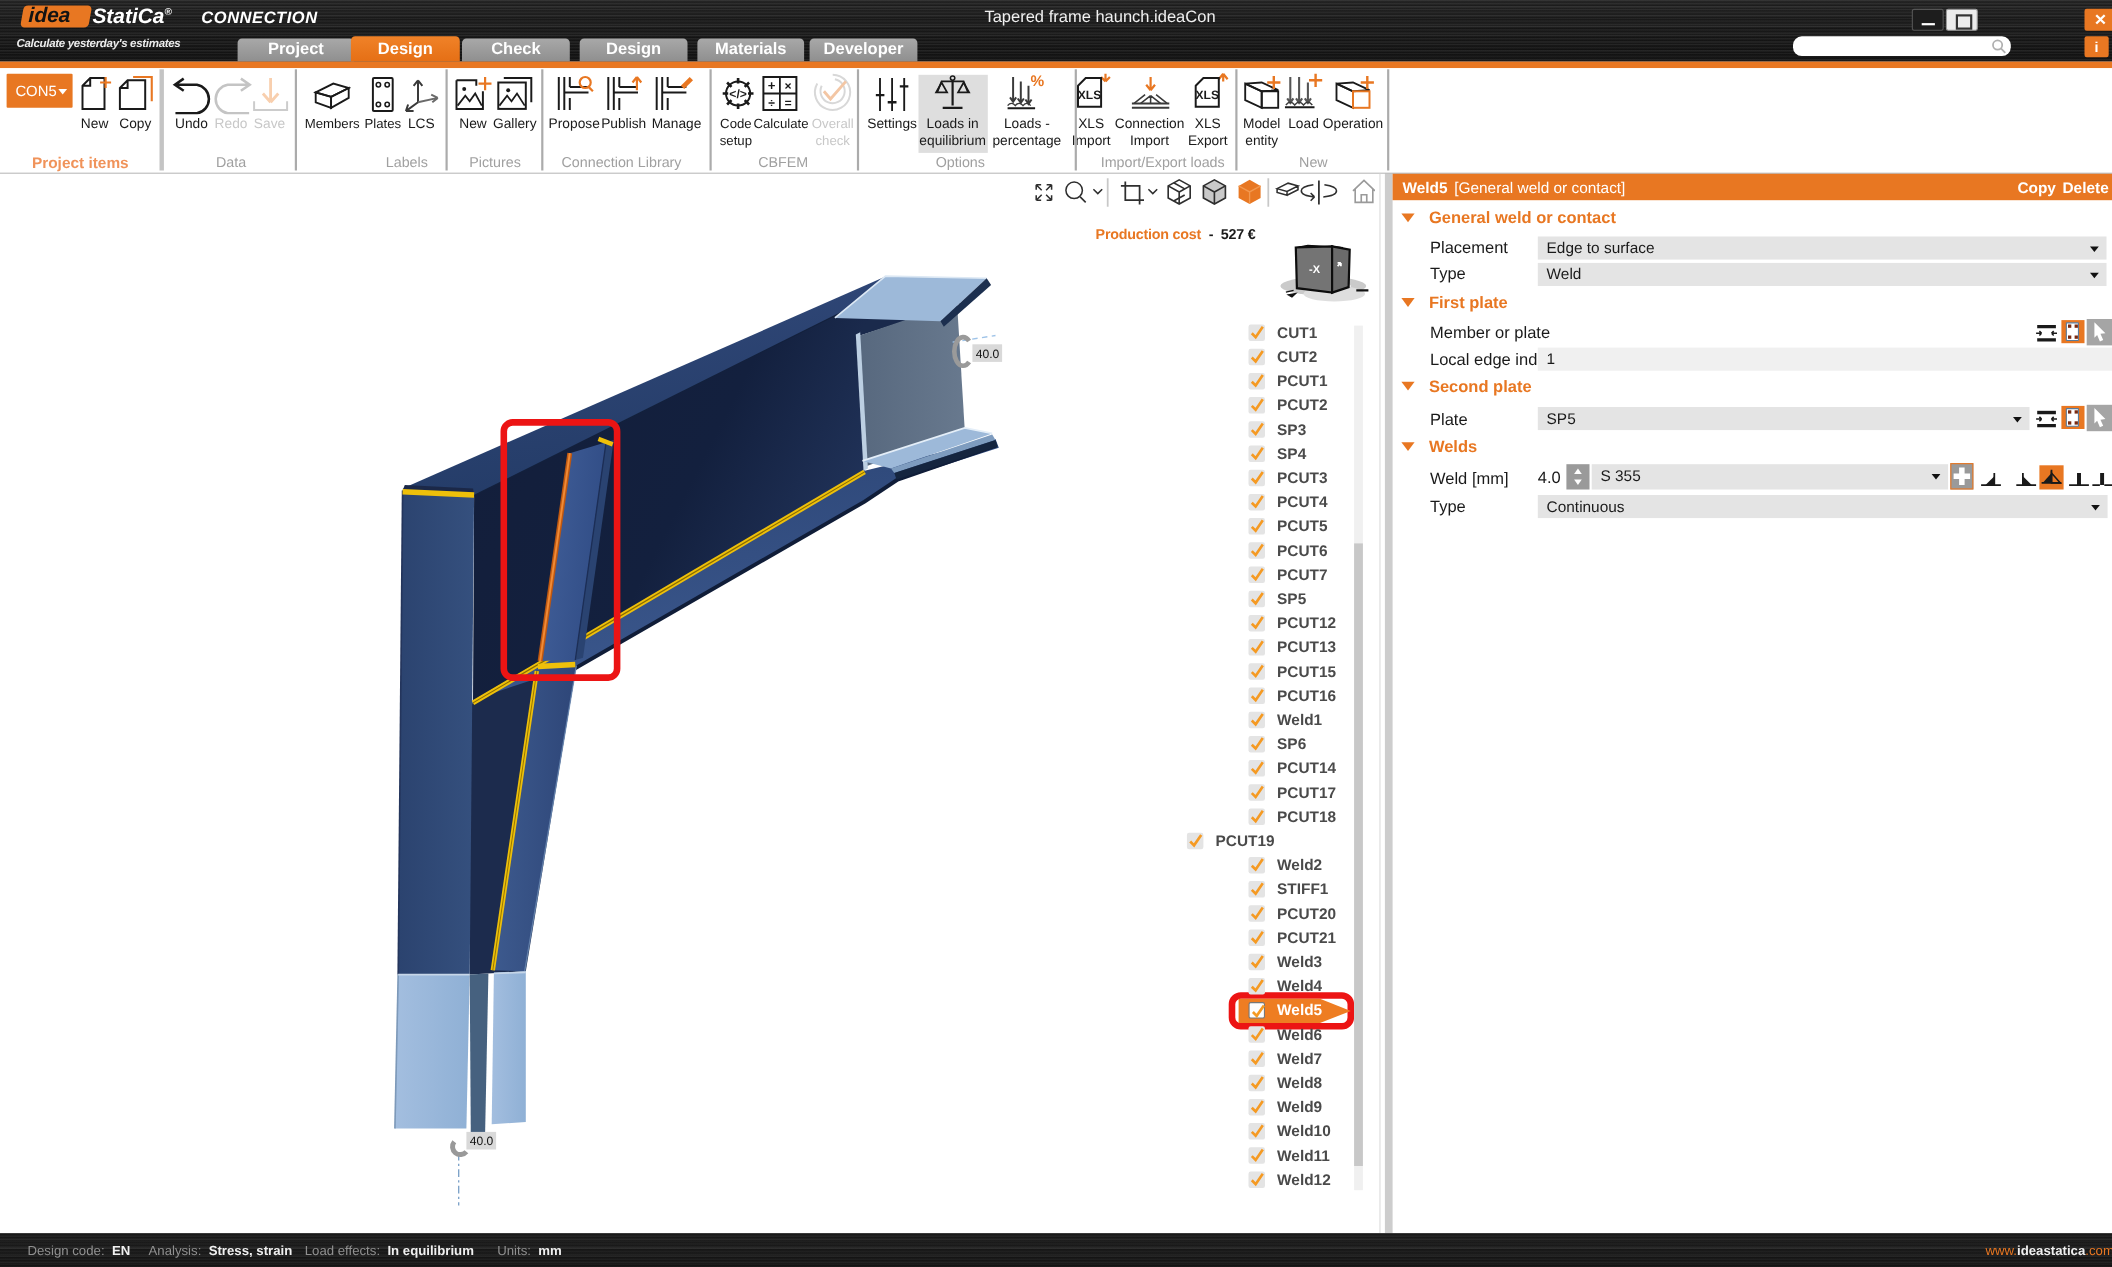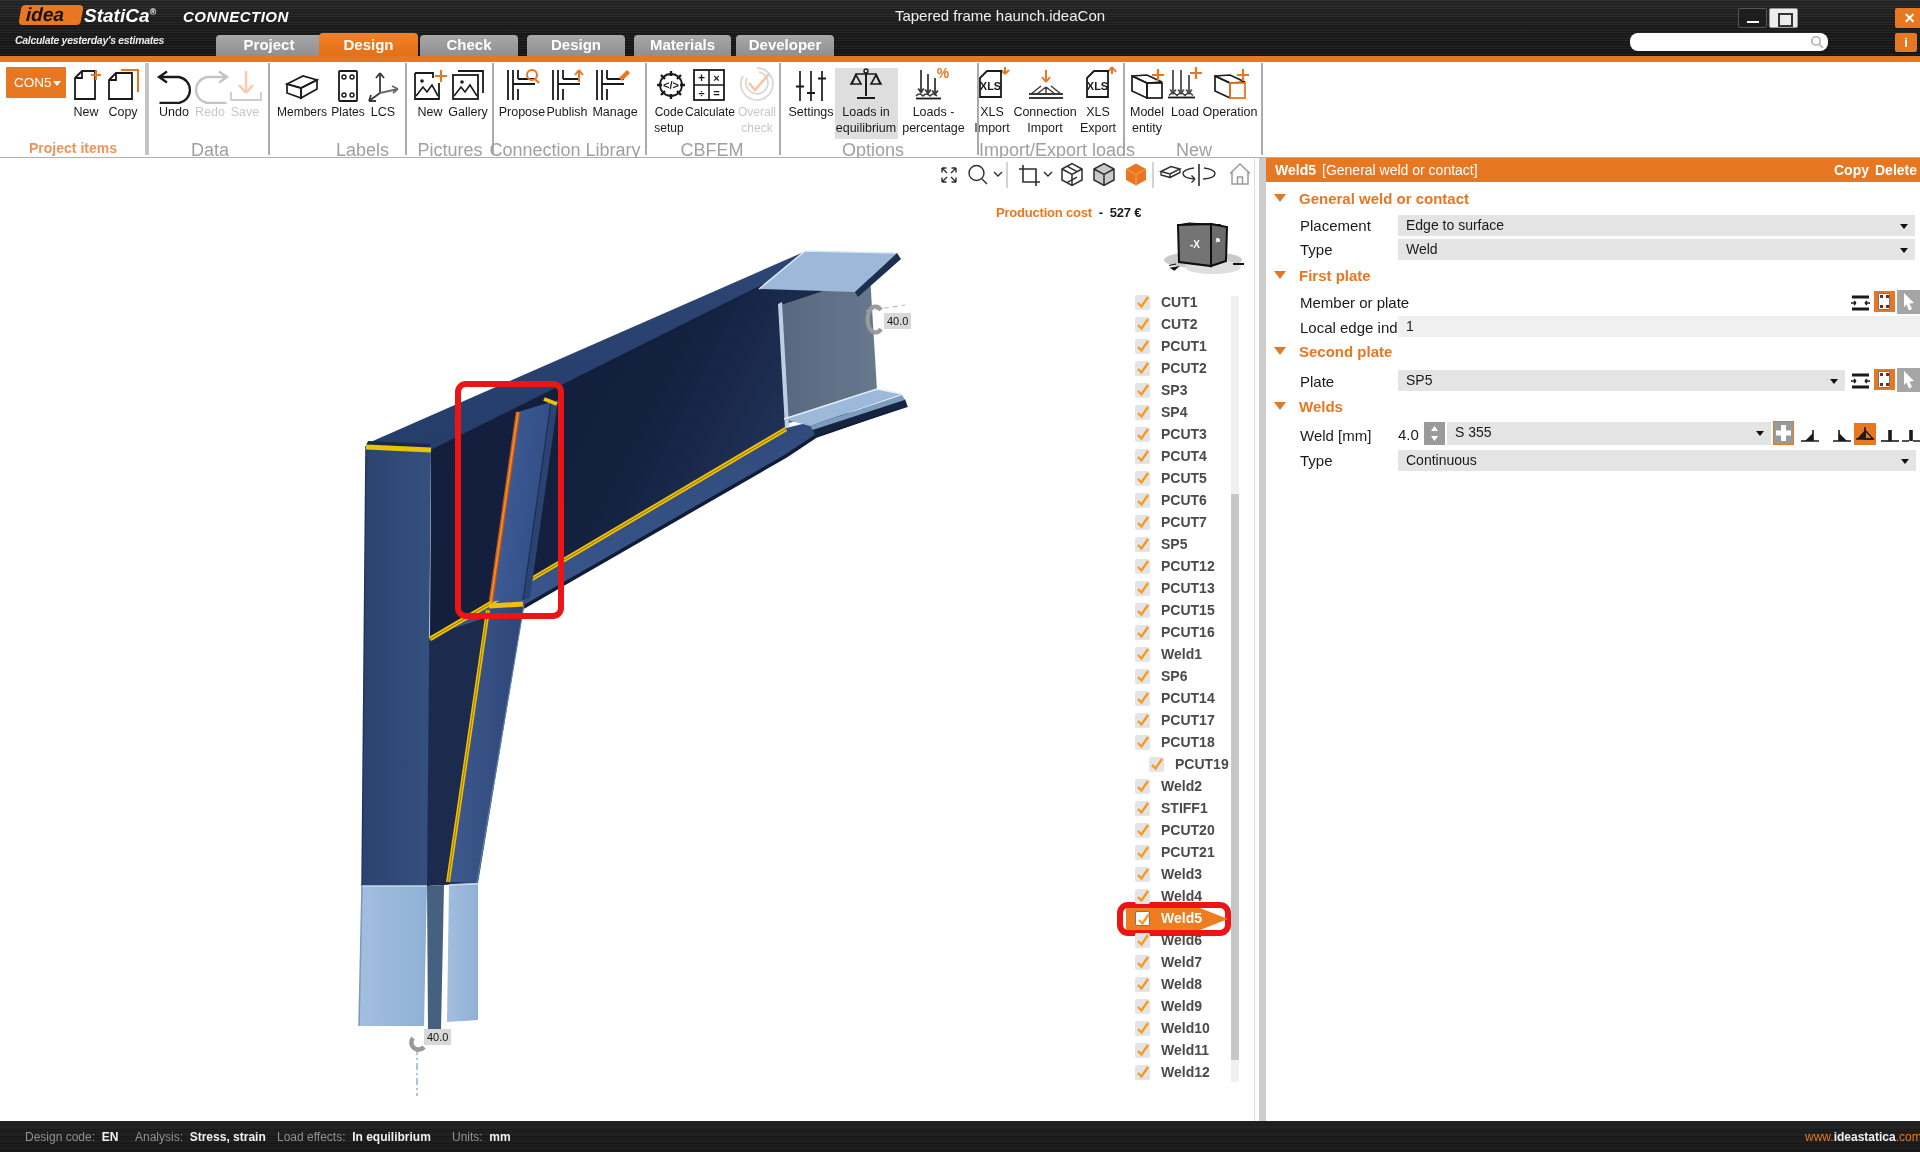--- a/index.html
+++ b/index.html
@@ -44,21 +44,21 @@
 
 .tab { top:35px; height:21px; background:linear-gradient(180deg,#a8a8a8,#8f8f8f);
   border-radius:4px 4px 0 0; color:#fff; font-weight:bold; font-size:15px;
   text-align:center; padding-top:1px; }
 #tab-design { top:33px; height:23px; background:linear-gradient(180deg,#f08228,#e56f15); padding-top:3px; }
 
 
 #ribbon { left:0; top:62px; width:1920px; height:96px; background:#fff;
   border-bottom:1px solid #b0b0b0; }
 .rsep { position:absolute; top:1px; width:1.5px; height:92px; background:#ababab; }
-.glabel { position:absolute; top:78px; font-size:18px; color:#a0a0a0; text-align:center; }
+.glabel { position:absolute; top:78px; font-size:13px; color:#a0a0a0; text-align:center; }
 .glabel.orange { color:#f0935a; font-weight:bold; font-size:14px; }
 .ilabel { position:absolute; font-size:12.5px; color:#1a1a1a; text-align:center; top:43px; }
 .ilabel.gray { color:#c8c8c8; }
 .ilabel2 { top:59px; }
 #con5 { left:6px; top:5px; width:60px; height:31px; background:#e87722; color:#fff;
   font-size:13.5px; line-height:31px; text-align:left; padding-left:8px; border-radius:1px; }
 #con5:after { content:""; position:absolute; right:5px; top:14px; border-left:4px solid transparent;
   border-right:4px solid transparent; border-top:5px solid #fff; }
 
 
@@ -595,21 +595,21 @@
             <path d="M3 8 L6.5 11.5 L13 2" stroke="#f59a23" stroke-width="2.4" fill="none"></path>
           </svg></span>
         <span class="lab">PCUT17</span>
       </div>
   <div class="trow" style="left:1135px;top:732px;width:110px;">
         <span class="cb"><svg width="15" height="15" viewBox="0 0 15 15">
             <path d="M3 8 L6.5 11.5 L13 2" stroke="#f59a23" stroke-width="2.4" fill="none"></path>
           </svg></span>
         <span class="lab">PCUT18</span>
       </div>
-  <div class="trow" style="left:1149px;top:754px;width:110px;padding-left:28px;">
+  <div class="trow" style="left:1079px;top:754px;width:110px;padding-left:28px;">
         <span class="cb"><svg width="15" height="15" viewBox="0 0 15 15">
             <path d="M3 8 L6.5 11.5 L13 2" stroke="#f59a23" stroke-width="2.4" fill="none"></path>
           </svg></span>
         <span class="lab">PCUT19</span>
       </div>
   <div class="trow" style="left:1135px;top:776px;width:110px;">
         <span class="cb"><svg width="15" height="15" viewBox="0 0 15 15">
             <path d="M3 8 L6.5 11.5 L13 2" stroke="#f59a23" stroke-width="2.4" fill="none"></path>
           </svg></span>
         <span class="lab">Weld2</span>

